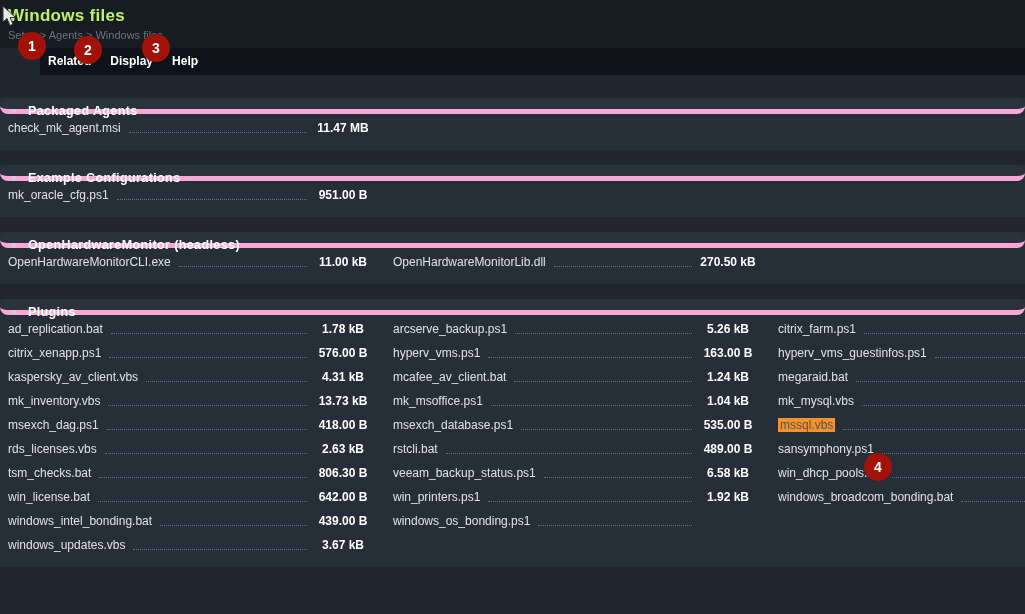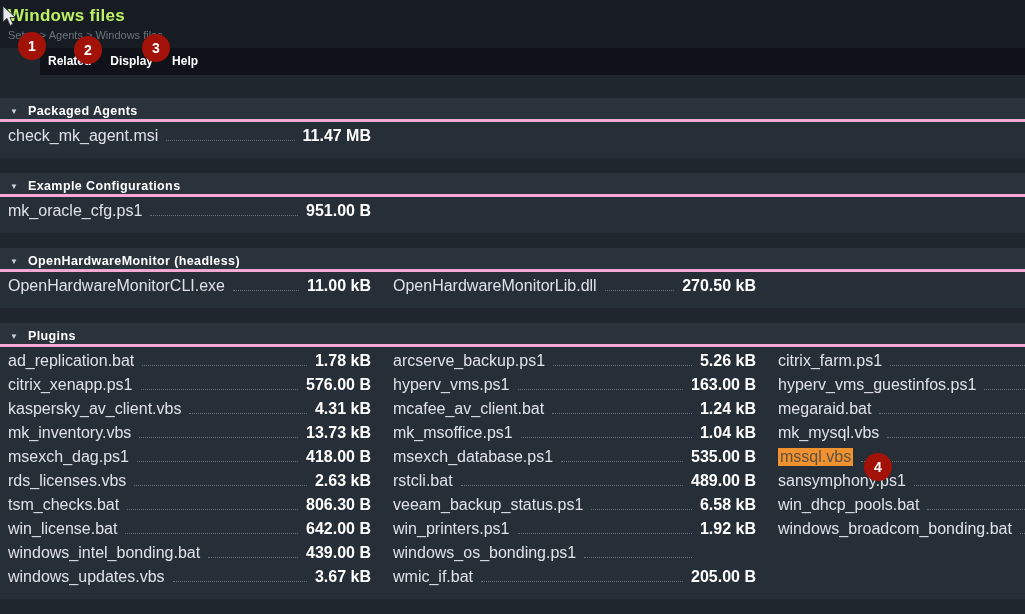--- a/index.html
+++ b/index.html
@@ -32,39 +32,40 @@
   }
   .menubar-item {
     color: #ffffff; font-weight: 700; font-size: 12px;
     margin-right: 19px; cursor: pointer; line-height: 27px;
   }
 
   
   main { display: block; padding-top: 23px; }
   .file-section { margin-bottom: 15px; background: #262e37; }
   .section-header {
-    background: #2a323c; height: 24px; line-height: 24px;
-    border-bottom: 3px solid #f9a8d4;
+    background: #2a323c; height: 16px; line-height: 24px;
+    border-bottom: 5px solid #f9a8d4;
     padding-left: 10px; cursor: pointer;
     white-space: nowrap;
+    border-radius: 9px;
   }
   .tri {
     font-size: 8px; color: #cdd2d7; margin-right: 10px;
     display: inline-block; vertical-align: 1px;
   }
   .stitle {
     color: #ffffff; font-weight: 700; font-size: 12.5px; letter-spacing: .4px;
   }
   .section-body { padding: 2px 0 10px 0; }
 
   .file-row { display: flex; height: 24px; width: 1155px; }
   .file-cell {
     flex: 0 0 385px; width: 385px;
     display: flex; align-items: center;
-    padding: 0 14px 0 8px; font-size: 16px;
+    padding: 0 14px 0 8px; font-size: 12px;
   }
   .fname { color: #dfe3e7; white-space: nowrap; cursor: pointer; }
   .fname.hl { background: #f0922f; color: #5e5142; padding: 0 2px; }
   .leader {
     flex: 1 1 auto; height: 0;
     border-bottom: 1px dotted #68727c;
     margin: 0 8px; position: relative; top: 4px;
     min-width: 6px;
   }
   .fsize {
@@ -296,25 +297,20 @@
             <span class="leader"></span>
             <span class="fsize"></span>
           </div>
         </div>
         <div class="file-row">
           <div class="file-cell">
             <span class="fname">windows_updates.vbs</span>
             <span class="leader"></span>
             <span class="fsize">3.67 kB</span>
           </div>
-          <div class="file-cell">
-            <span class="fname">wmic_if.bat</span>
-            <span class="leader"></span>
-            <span class="fsize">205.00 B</span>
-          </div>
         </div>
       </div>
     </section>
   </main>
 
 <div class="badge" style="left: 18px; top: 32px;">1</div>
 <div class="badge" style="left: 74px; top: 36px;">2</div>
 <div class="badge" style="left: 142px; top: 34px;">3</div>
 <div class="badge" style="left: 864px; top: 453px;">4</div>
 

